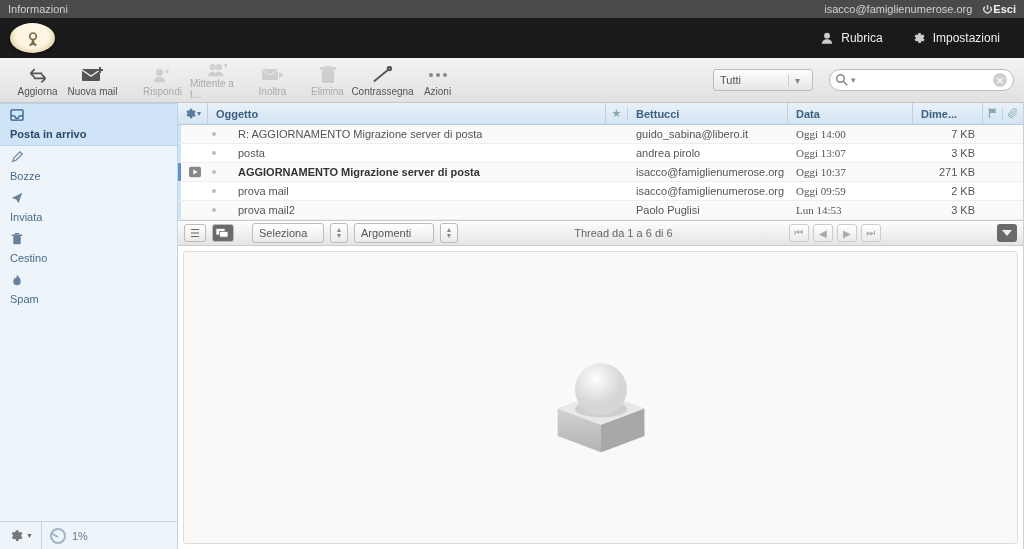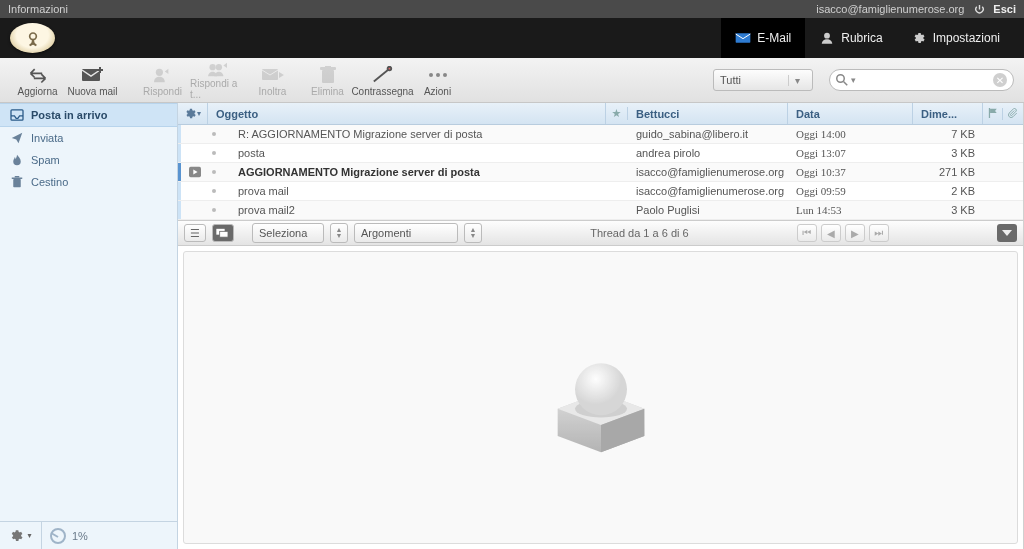--- a/index.html
+++ b/index.html
@@ -1,21 +1,21 @@
 <!DOCTYPE html>
 <html><head>
 <meta charset="utf-8">
 <style>
 * { margin:0; padding:0; box-sizing:border-box; }
 body { font-family: Arial, Helvetica, sans-serif; font-size:11px; background:#fff; width:1024px; height:549px; overflow:hidden; }
 
 
 .infobar { background:#4a4a4a; color:#d0d0d0; height:18px; display:flex; align-items:center; justify-content:space-between; padding:0 8px; font-size:11px; }
 .infobar .right { display:flex; align-items:center; gap:10px; }
-.infobar .right .esci { display:flex; align-items:center; gap:8px; font-weight:bold; color:#eee; }
+.infobar .right .esci { display:flex; align-items:center; gap:0; font-weight:bold; color:#eee; }
 .power-svg { width:11px; height:11px; }
 
 
 .header { background:#1a1a1a; height:40px; display:flex; align-items:center; padding:0 10px; }
 .logo { width:45px; height:30px; background:radial-gradient(ellipse at 50% 40%, #fdf6e3 50%, #c8b070 100%); border-radius:50%; display:flex; align-items:center; justify-content:center; font-size:16px; color:#555; box-shadow:0 1px 3px rgba(0,0,0,.6); }
 .nav-tabs { margin-left:auto; display:flex; height:40px; }
 .nav-tab { display:flex; align-items:center; gap:6px; padding:0 14px; color:#eee; font-size:12px; cursor:pointer; }
 .nav-tab.active { background:#000; }
 .nav-tab svg { width:16px; height:14px; }
 
@@ -31,21 +31,21 @@
 .search { width:185px; height:22px; background:#fff; border:1px solid #bbb; border-radius:11px; display:flex; align-items:center; padding:0 6px; }
 .search .mag { width:12px; height:12px; }
 .search .arrow { font-size:9px; color:#888; margin:0 3px; }
 .search .clear { margin-left:auto; width:14px; height:14px; border-radius:50%; background:#cfcfcf; color:#fff; font-size:10px; display:flex; align-items:center; justify-content:center; }
 
 
 .main { display:flex; height:446px; }
 
 
 .folders { width:178px; background:#edf5fb; border-right:1px solid #c4d4e2; display:flex; flex-direction:column; }
-.folder { display:flex; align-items:flex-start; gap:7px; padding:5px 10px; color:#4a6a88; cursor:pointer; }
+.folder { display:flex; align-items:flex-start; gap:7px; padding:5px 10px; color:#4a6a88; cursor:pointer;flex-direction:column; }
 .folder svg.ficon { width:14px; height:12px; }
 .folder.selected { background:#cfe4f6; font-weight:bold; color:#2a4a68; border-top:1px solid #b8d4ec; border-bottom:1px solid #b8d4ec; }
 .folders-footer { margin-top:auto; display:flex; align-items:center; border-top:1px solid #c4d4e2; height:28px; }
 .gear-dd { width:42px; border-right:1px solid #c4d4e2; height:100%; display:flex; align-items:center; justify-content:center; gap:3px; }
 .gear-dd svg { width:15px; height:15px; }
 .gear-dd .tri { font-size:8px; color:#666; }
 .quota { display:flex; align-items:center; gap:6px; color:#6a7a8a; padding-left:8px; font-size:11px; }
 .quota .gauge { width:16px; height:16px; border:2px solid #9fb4c8; border-radius:50%; position:relative; }
 .quota .gauge::after { content:""; position:absolute; width:2px; height:7px; background:#9fb4c8; left:5px; top:0; transform-origin:bottom; transform:rotate(-60deg); }
 
@@ -77,21 +77,21 @@
 .row .c-date { width:125px; padding-left:8px;font-family:Liberation Serif, serif; }
 .row .c-size { width:70px; padding-right:8px; text-align:right; }
 .row .c-flag { width:20px; }
 .row .c-att { width:20px; }
 
 
 .listbar { background:linear-gradient(#fdfdfd,#e4e4e4); border-top:1px solid #ccc; border-bottom:1px solid #ccc; height:26px; display:flex; align-items:center; padding:0 6px; gap:6px; }
 .togbtn { width:22px; height:18px; border:1px solid #bbb; border-radius:3px; display:flex; align-items:center; justify-content:center; background:linear-gradient(#fff,#eaeaea); font-size:11px; color:#666; }
 .togbtn.active { background:#6a6a6a; color:#fff; }
 .seldd, .argdd { height:20px; border:1px solid #bbb; border-radius:3px; background:linear-gradient(#fff,#eaeaea); display:flex; align-items:center; padding:0 6px; font-size:11px; color:#555; }
-.seldd { width:72px; } .argdd { width:104px; }
+.seldd { width:72px; } .argdd { width:80px; }
 .stepbtn { width:18px; height:20px; border:1px solid #bbb; border-radius:3px; background:linear-gradient(#fff,#eaeaea); display:flex; flex-direction:column; align-items:center; justify-content:center; font-size:7px; color:#888; line-height:6px; }
 .thread-info { color:#666; margin:auto; }
 .navbtns { display:flex; gap:4px; }
 .navbtn { width:20px; height:18px; border:1px solid #ccc; border-radius:3px; background:linear-gradient(#fff,#eaeaea); display:flex; align-items:center; justify-content:center; font-size:10px; color:#aaa; }
 .menubtn { margin-left:auto; width:20px; height:18px; background:#6a6a6a; border-radius:3px; display:flex; align-items:center; justify-content:center; }
 .menubtn .tri { width:0;height:0;border-left:5px solid transparent;border-right:5px solid transparent;border-top:6px solid #eee; }
 
 
 .preview { flex:1; background:#f9f9f9; border:1px solid #dcdcdc; margin:5px; border-radius:3px; display:flex; align-items:center; justify-content:center; }
 .preview svg { width:130px; height:130px; opacity:.85; }
@@ -113,27 +113,20 @@
 </div>
 
 <div class="header">
   <div class="logo">
     <svg width="20" height="20" viewBox="0 0 24 24" fill="none" stroke="#7a6a4a" stroke-width="2">
         <circle cx="12" cy="10" r="4"></circle>
         <path d="M12 14c0 4-4 7-4 7s4-2 4-2 4 2 4 2-4-3-4-7z"></path>
       </svg>
   </div>
   <div class="nav-tabs">
-    <div class="nav-tab active">
-      <svg viewBox="0 0 24 16">
-          <rect x="1" y="1" width="22" height="14" rx="1" fill="#2e7bd1"></rect>
-          <path d="M1 2l11 7 11-7" stroke="#fff" stroke-width="1.5" fill="none"></path>
-        </svg>
-      <span>E-Mail</span>
-    </div>
     <div class="nav-tab">
       <svg viewBox="0 0 24 24" fill="#ccc">
           <circle cx="12" cy="8" r="5"></circle>
           <path d="M3 22c0-5 4-8 9-8s9 3 9 8z"></path>
         </svg>
       <span>Rubrica</span>
     </div>
     <div class="nav-tab">
       <svg viewBox="0 0 24 24" fill="#ccc">
           <path d="M12 8a4 4 0 1 0 0 8 4 4 0 0 0 0-8zM19.4 13a7.5 7.5 0 0 0 0-2l2-1.6-2-3.4-2.4 1a7.5 7.5 0 0 0-1.7-1l-.4-2.6h-4l-.4 2.6a7.5 7.5 0 0 0-1.7 1l-2.4-1-2 3.4L6.6 11a7.5 7.5 0 0 0 0 2l-2 1.6 2 3.4 2.4-1a7.5 7.5 0 0 0 1.7 1l.4 2.6h4l.4-2.6a7.5 7.5 0 0 0 1.7-1l2.4 1 2-3.4z"></path>
@@ -177,21 +170,21 @@
   <div class="tbtn disabled">
     <div class="ticon">
         <svg width="24" height="18" viewBox="0 0 26 20" fill="#999">
           <circle cx="7" cy="8" r="3.5"></circle>
           <circle cx="14" cy="8" r="3.5"></circle>
           <path d="M2 18c0-3 2.5-5 5-5s5 2 5 5z"></path>
           <path d="M9 18c0-3 2.5-5 5-5s5 2 5 5z"></path>
           <path d="M23 3l-4 3 4 3V3z"></path>
         </svg>
       </div>
-    <span>Rispondi a t...</span>
+    <span>Mittente a t...</span>
   </div>
   <div class="tbtn disabled">
     <div class="ticon">
         <svg width="24" height="16" viewBox="0 0 24 16">
           <rect x="1" y="2" width="16" height="11" rx="1" fill="#999"></rect>
           <path d="M1 3l8 5 8-5" stroke="#e6e6e6" fill="none"></path>
           <path d="M18 5l5 3-5 3V5z" fill="#999"></path>
         </svg>
       </div>
     <span>Inoltra</span>
@@ -246,38 +239,44 @@
 
   <div class="folders">
     <div class="folder selected">
       <svg class="ficon" viewBox="0 0 16 14" fill="none" stroke="#2a5a88" stroke-width="1.5">
           <rect x="1" y="1" width="14" height="12" rx="1"></rect>
           <path d="M1 8h4l2 3h2l2-3h4"></path>
         </svg>
       <span>Posta in arrivo</span>
     </div>
     <div class="folder">
+      <svg class="ficon" viewBox="0 0 16 16" fill="none" stroke="#6a829a" stroke-width="1.5">
+          <path d="M2 14l2-5L12 1l3 3-8 8-5 2z"></path>
+        </svg>
+      <span>Bozze</span>
+    </div>
+    <div class="folder">
       <svg class="ficon" viewBox="0 0 16 16" fill="#6a829a">
           <path d="M1 8l14-7-5 14-3-5-6-2z"></path>
         </svg>
       <span>Inviata</span>
-    </div>
-    <div class="folder">
-      <svg class="ficon" viewBox="0 0 16 16" fill="#6a829a">
-          <path d="M8 1c2 3 5 5 5 9a5 5 0 0 1-10 0c0-3 2-4 2-6 1 1 1 2 1 3 1-2 2-4 2-6z"></path>
-        </svg>
-      <span>Spam</span>
     </div>
     <div class="folder">
       <svg class="ficon" viewBox="0 0 16 16" fill="#6a829a">
           <rect x="3" y="4" width="10" height="11" rx="1"></rect>
           <rect x="1" y="2" width="14" height="2"></rect>
           <rect x="5" y="0" width="6" height="2"></rect>
         </svg>
       <span>Cestino</span>
+    </div>
+    <div class="folder">
+      <svg class="ficon" viewBox="0 0 16 16" fill="#6a829a">
+          <path d="M8 1c2 3 5 5 5 9a5 5 0 0 1-10 0c0-3 2-4 2-6 1 1 1 2 1 3 1-2 2-4 2-6z"></path>
+        </svg>
+      <span>Spam</span>
     </div>
 
     <div class="folders-footer">
       <div class="gear-dd">
         <svg viewBox="0 0 24 24" fill="#777">
             <path d="M12 8a4 4 0 1 0 0 8 4 4 0 0 0 0-8zM19.4 13a7.5 7.5 0 0 0 0-2l2-1.6-2-3.4-2.4 1a7.5 7.5 0 0 0-1.7-1l-.4-2.6h-4l-.4 2.6a7.5 7.5 0 0 0-1.7 1l-2.4-1-2 3.4L6.6 11a7.5 7.5 0 0 0 0 2l-2 1.6 2 3.4 2.4-1a7.5 7.5 0 0 0 1.7 1l.4 2.6h4l.4-2.6a7.5 7.5 0 0 0 1.7-1l2.4 1 2-3.4z"></path>
           </svg>
         <span class="tri">▾</span>
       </div>
       <div class="quota">

